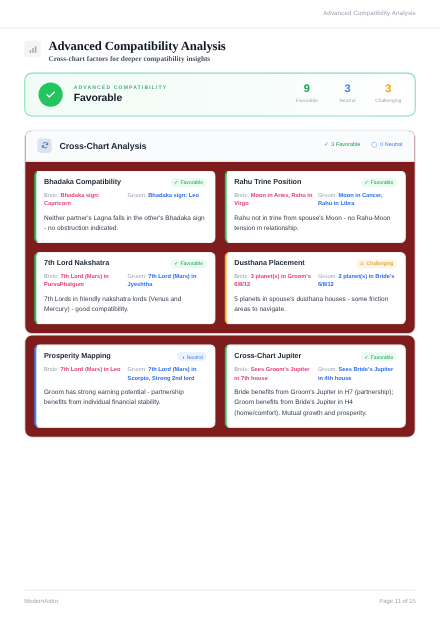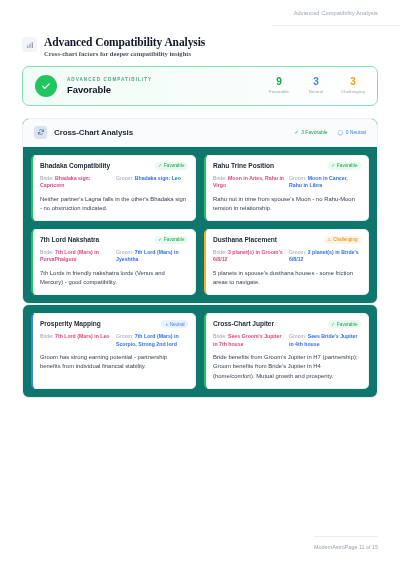--- a/index.html
+++ b/index.html
@@ -3,21 +3,21 @@
 <meta charset="utf-8">
 <style>
   * { box-sizing: border-box; margin: 0; padding: 0; }
   html, body {
     width: 400px; height: 566px;
     background: #ffffff;
     font-family: "Liberation Sans", sans-serif;
     color: #1f2937;
     -webkit-font-smoothing: antialiased;
   }
-  .page { position: relative; width: 400px; height: 566px; display: flex; flex-direction: column; align-items: flex-end; }
+  .page { position: relative; width: 400px; height: 566px; display: flex; flex-direction: column; }
 
   
   .running-header {
     height: 26px; padding: 0 22px;
     display: flex; align-items: center; justify-content: flex-end;
     border-bottom: 1px solid #ececec;
   }
   .running-header .rh-text { font-size: 5.6px; color: #9ca3af; letter-spacing: .12px; }
 
   
@@ -51,21 +51,21 @@
   .summary-verdict { font-size: 9.5px; font-weight: 700; color: #111827; margin-top: 2px; letter-spacing: -.1px; }
   .summary-stats { display: flex; gap: 13px; }
   .stat { text-align: center; min-width: 24px; }
   .stat-num { font-size: 10px; font-weight: 700; line-height: 1.05; }
   .stat-lbl { font-size: 4.3px; color: #9ca3af; margin-top: 2px; letter-spacing: .1px; }
   .stat.favorable .stat-num { color: #16a34a; }
   .stat.neutral .stat-num { color: #3b82f6; }
   .stat.challenging .stat-num { color: #f59e0b; }
 
   
-  .section { border: 1px solid #eceef1; border-radius: 7px; background: #0f766e; overflow: hidden; }
+  .section { border: 1px solid #eceef1; border-radius: 7px; background: #7f1d1d; overflow: hidden; }
   .section-head {
     display: flex; align-items: center; gap: 7px;
     padding: 7px 11px; background: #fafbfc; border-bottom: 1px solid #eff1f3;
   }
   .section-icon {
     width: 13px; height: 13px; flex: 0 0 13px; border-radius: 3px;
     display: flex; align-items: center; justify-content: center; font-size: 7px; line-height: 1;
   }
   .section-icon.sync { background: #dbe4ee; color: #4a6fa5; }
   .section-icon.money { background: transparent; font-size: 10px; }

